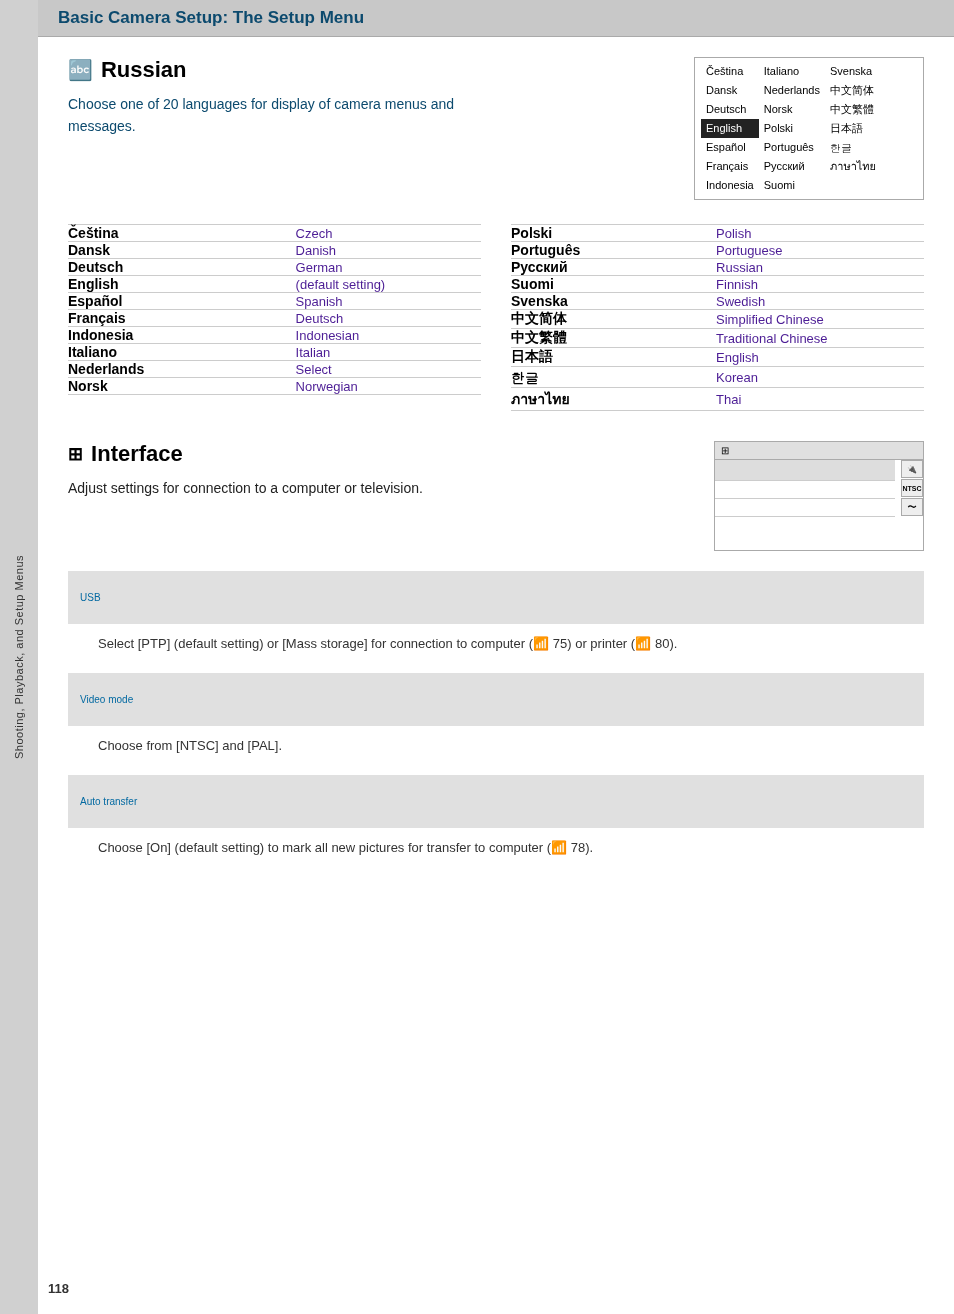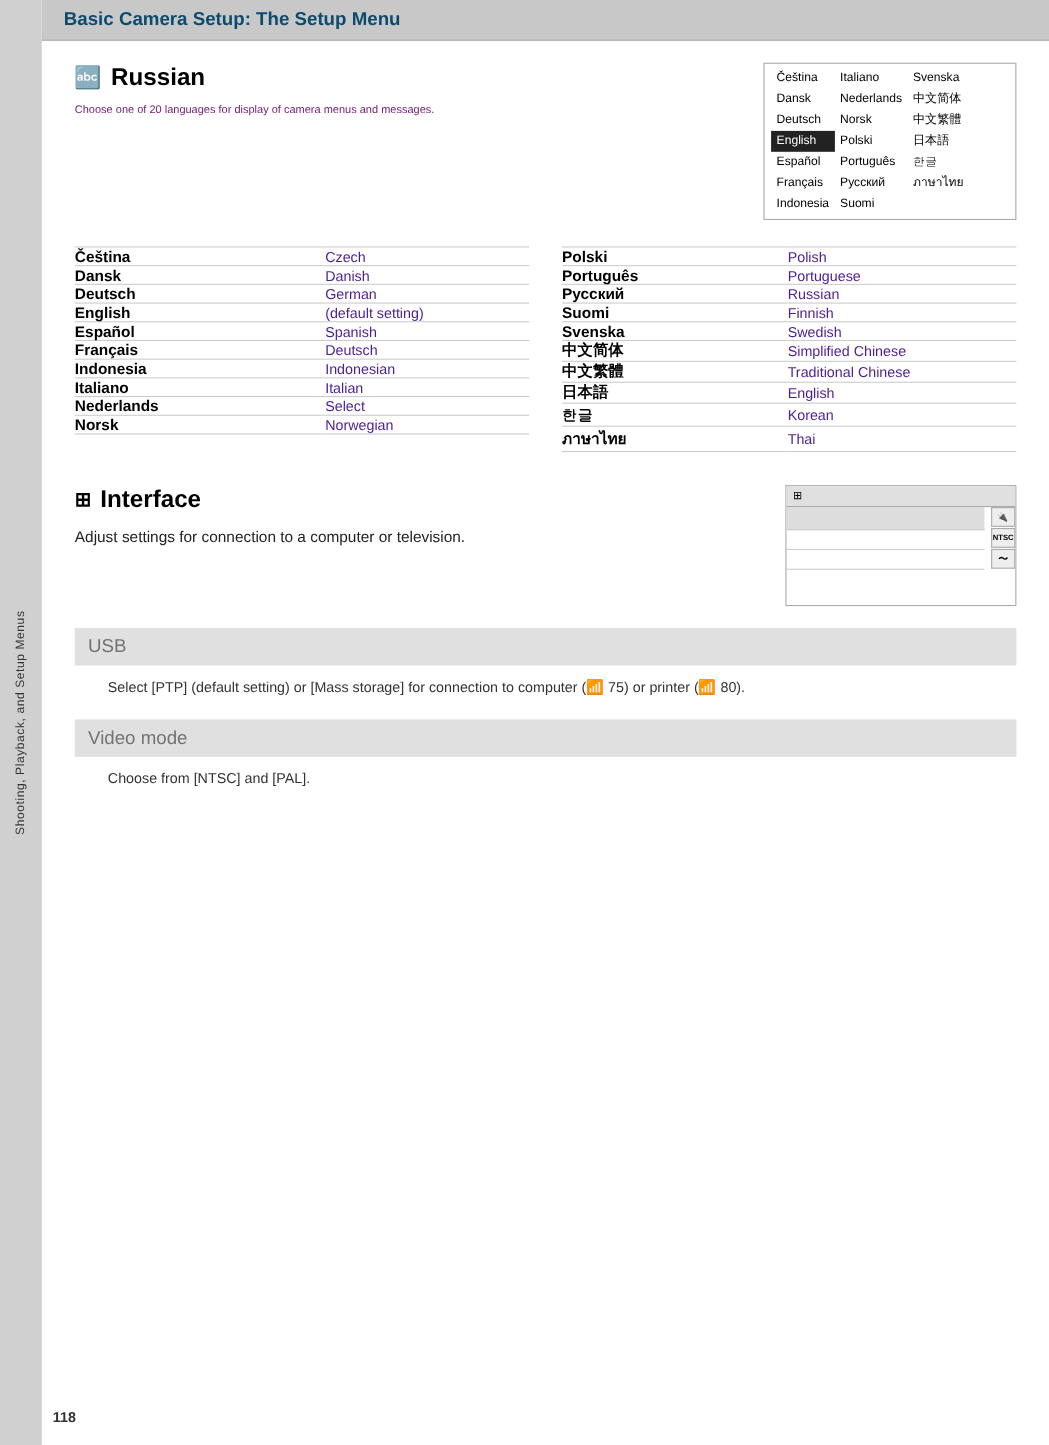--- a/index.html
+++ b/index.html
@@ -54,22 +54,22 @@
     
     .section-title {
       font-size: 22px;
       font-weight: bold;
       margin-bottom: 10px;
       display: flex;
       align-items: center;
       gap: 8px;
     }
     .language-intro {
-      font-size: 10px;
-      color: #701a75;
+      font-size: 14px;
+      color: #0c4a6e;
       line-height: 1.6;
       margin-bottom: 16px;
       max-width: 400px;
     }
 
     .language-top-area {
       display: flex;
       gap: 30px;
       align-items: flex-start;
       margin-bottom: 24px;
@@ -178,24 +178,24 @@
       font-size: 9px;
       font-weight: bold;
     }
 
     
     .subsection {
       margin-bottom: 8px;
     }
     .subsection-header {
       background: #e0e0e0;
-      padding: 7px 12px;
-      font-size: 17px;
+      padding: 21px 12px;
+      font-size: 10px;
       font-weight: normal;
-      color: #737373;
+      color: #0369a1;
       margin-bottom: 4px;
     }
     .subsection-body {
       padding: 6px 30px 10px 30px;
       font-size: 13px;
       color: #333;
       line-height: 1.6;
     }
 
     .page-number {
@@ -414,18 +414,26 @@
 
         <div class="subsection">
           <div class="subsection-header">
             <span>Video mode</span>
           </div>
           <div class="subsection-body">
             Choose from [NTSC] and [PAL].
           </div>
         </div>
 
+        <div class="subsection">
+          <div class="subsection-header">
+            <span>Auto transfer</span>
+          </div>
+          <div class="subsection-body">
+            Choose [On] (default setting) to mark all new pictures for transfer to computer (📶 78).
+          </div>
+        </div>
       </div>
     </div>
 
     <div class="page-number">118</div>
   </div>
 </div>
 
 </body></html>

